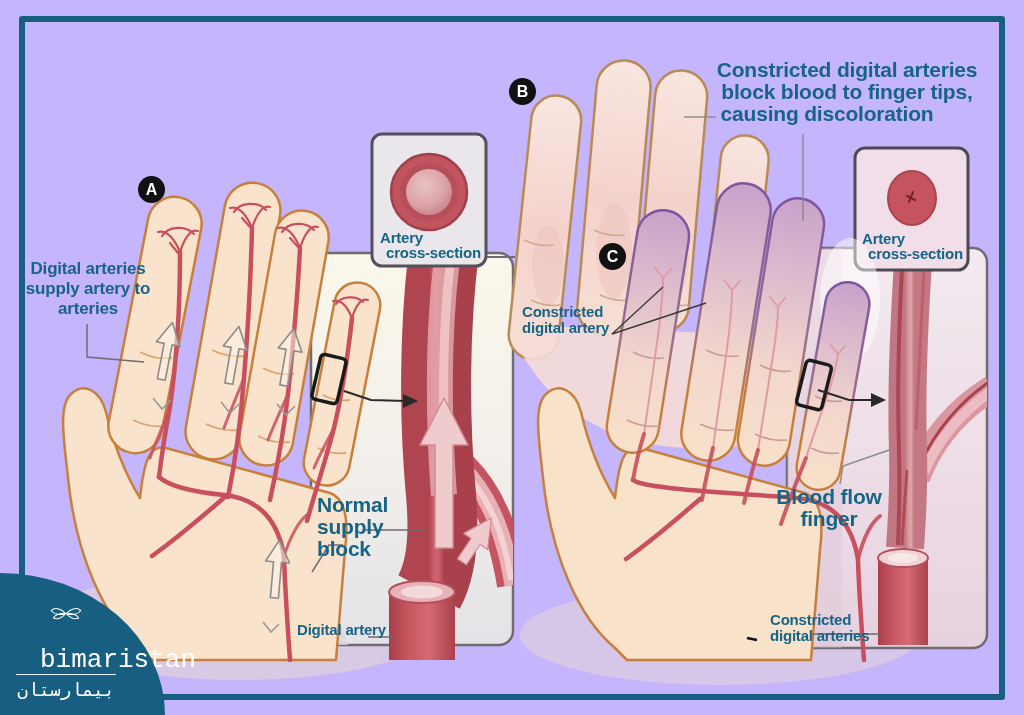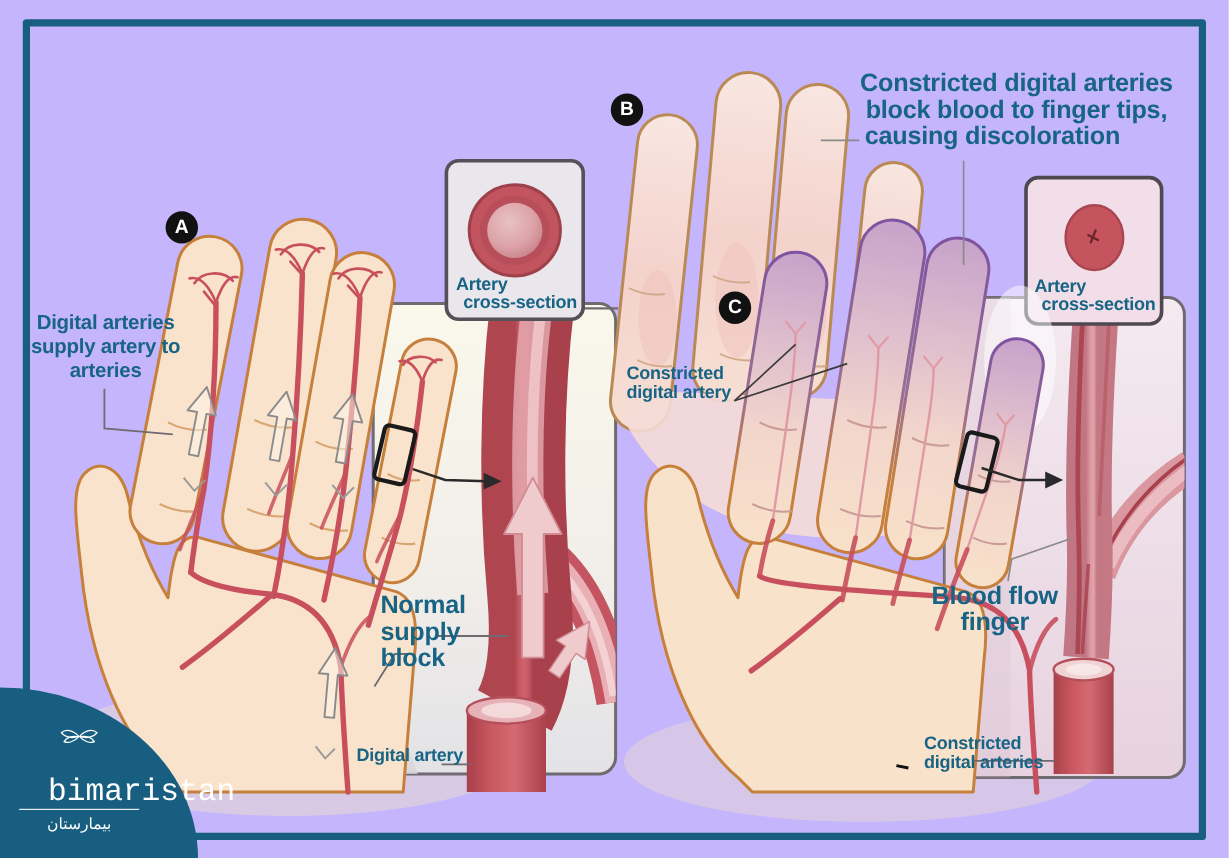--- a/index.html
+++ b/index.html
@@ -26,22 +26,22 @@
   .badge-a{left:138px;top:176px;}
   .badge-b{left:509px;top:78px;}
   .badge-c{left:599px;top:243px;}
   .logo{position:absolute;left:0;bottom:0;width:165px;height:142px;background:#175E80;
         border-top-right-radius:165px 142px;z-index:6;}
   .logo-inner{position:absolute;left:0;top:0;width:132px;height:142px;text-align:center;color:#fff;}
   .logo-icon{position:absolute;left:50px;top:30px;}
   .logo-name{position:absolute;left:0;top:72px;width:132px;font-family:Liberation Mono, monospace;
              font-size:26px;font-weight:normal;color:#fff;margin-left:40px;}
   .logo-divider{position:absolute;left:16px;top:101px;width:100px;border-top:1.5px solid #E8F1F5;}
-  .logo-arabic{position:absolute;left:0;top:106px;width:132px;font-size:13px;letter-spacing:3px;
-               font-family:Liberation Sans, sans-serif;color:#fff;}
+  .logo-arabic{position:absolute;left:0;top:106px;width:132px;font-size:18px;letter-spacing:3px;
+               font-family:Liberation Mono, monospace;color:#fff;}
 </style>
 </head>
 <body>
 
 <div class="stage">
 
 <svg class="art" width="1024" height="715" viewBox="0 0 1024 715">
   <defs>
     <linearGradient id="gPanelL" x1="0" y1="0" x2="0" y2="1">
       <stop offset="0" stop-color="#FAF7EB"></stop>

